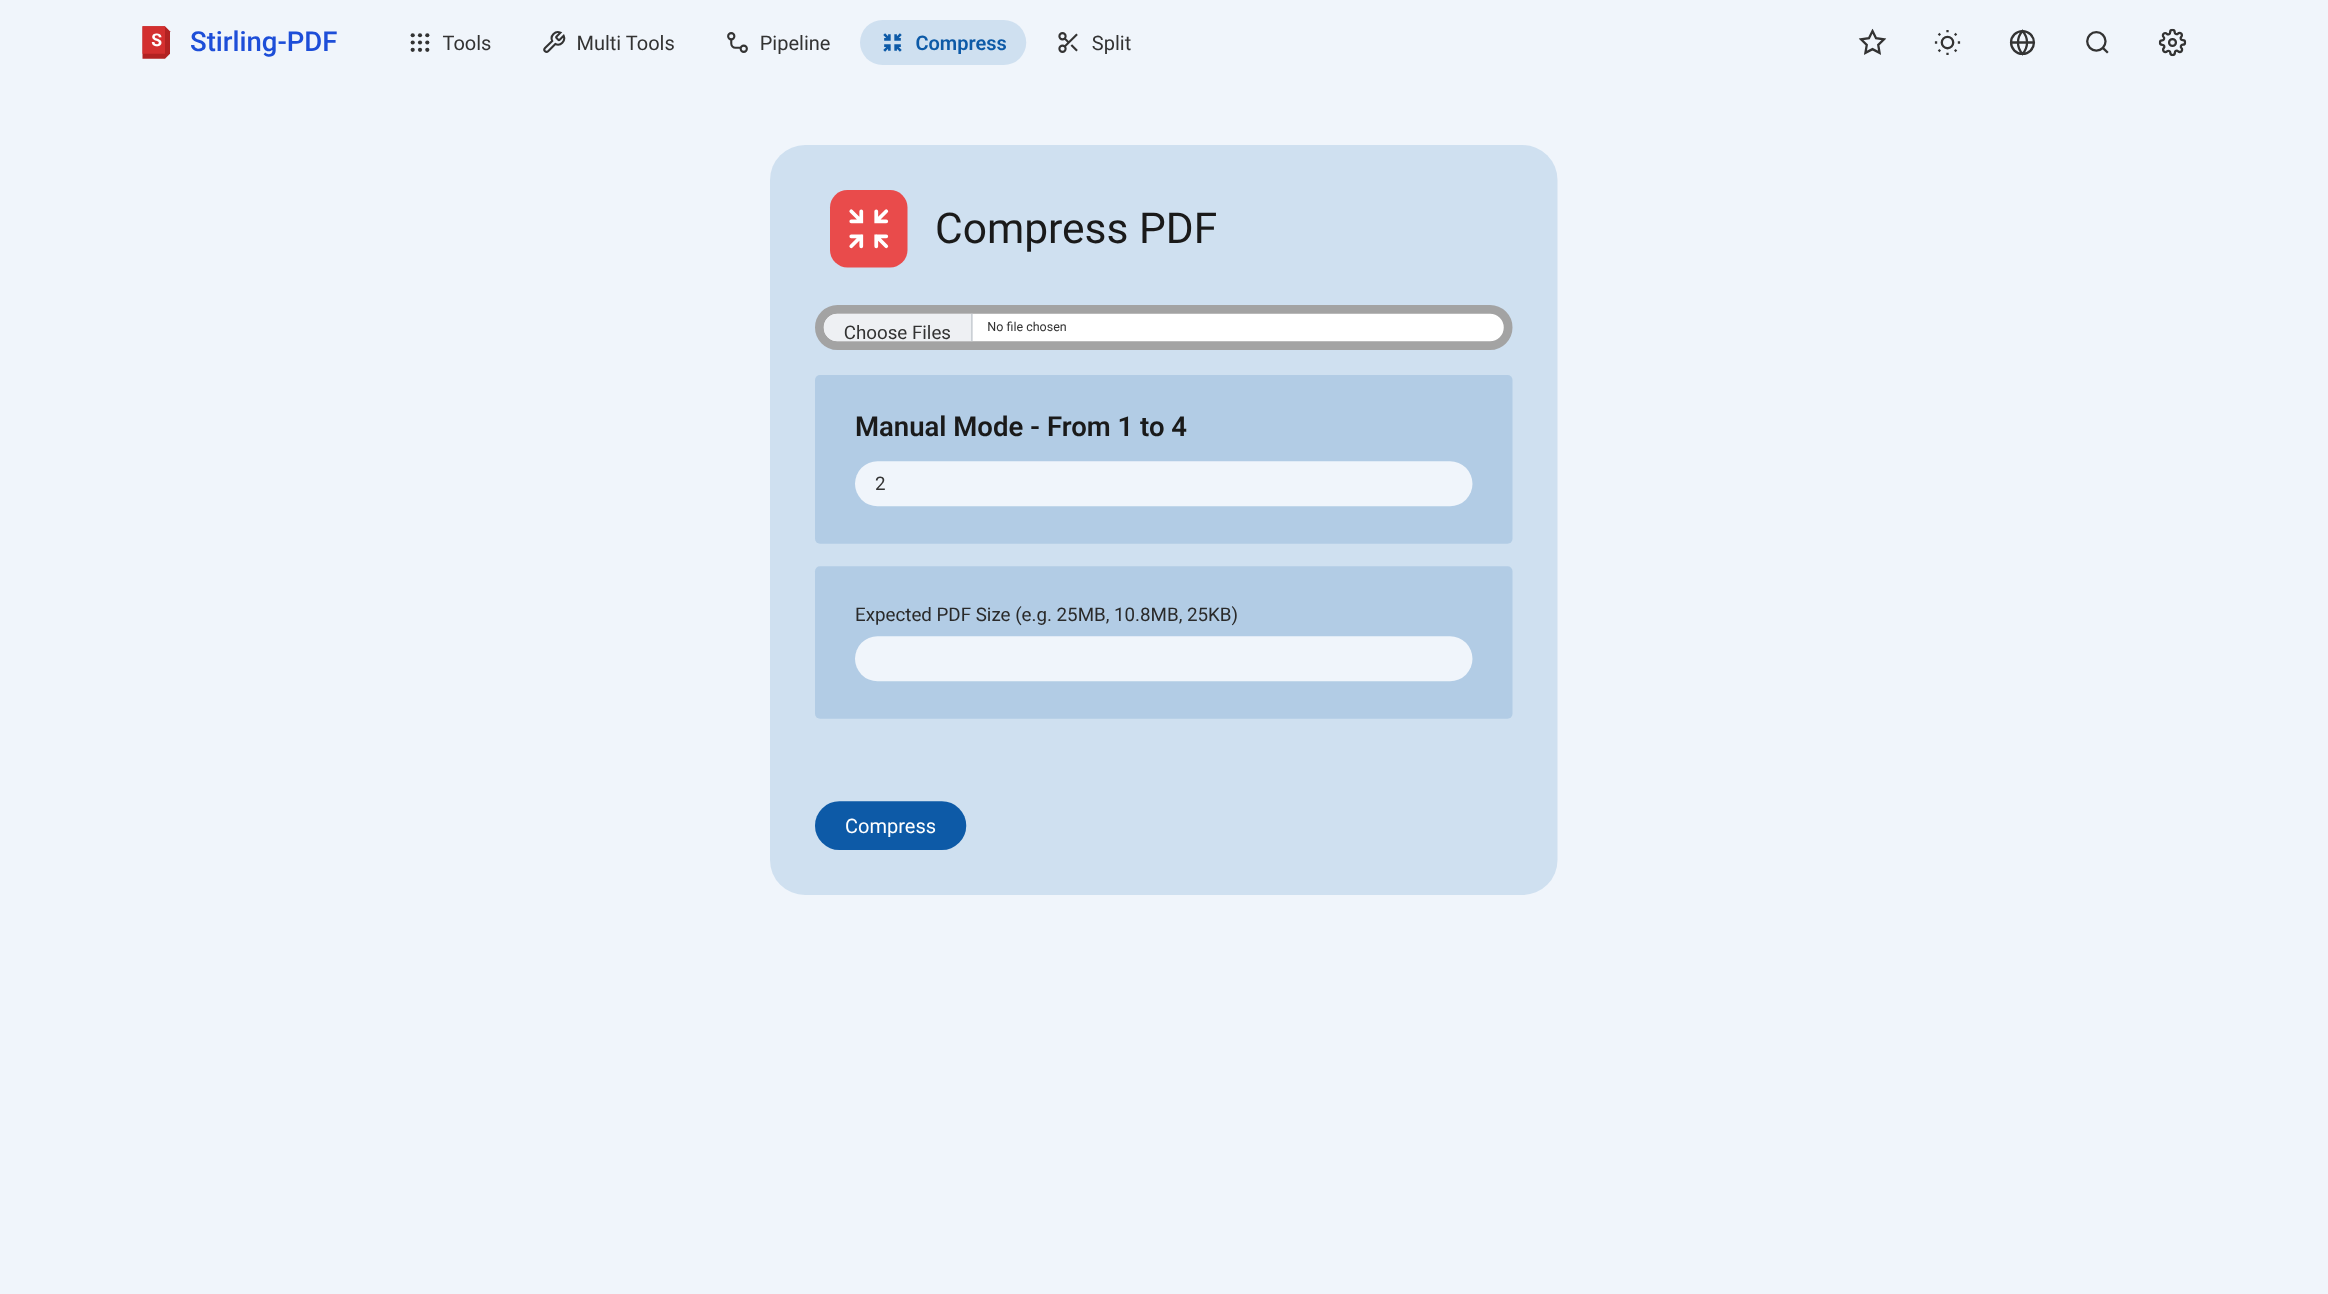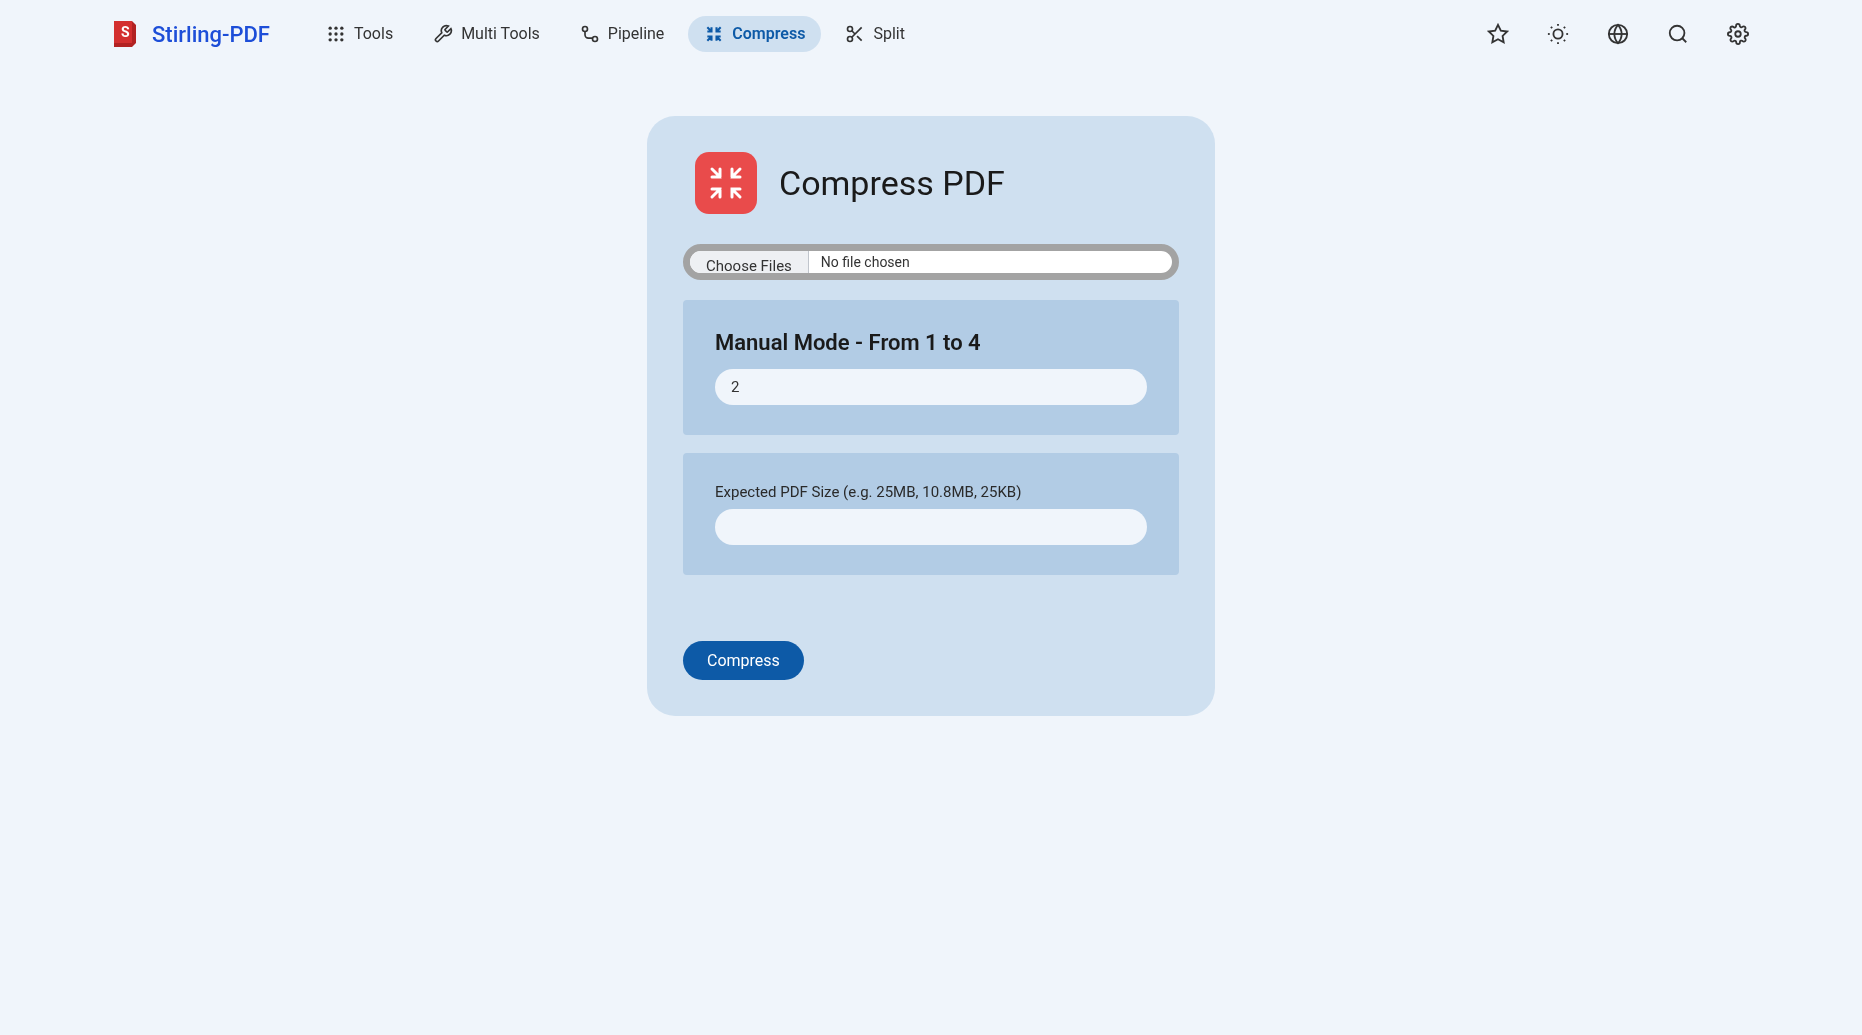--- a/index.html
+++ b/index.html
@@ -32,21 +32,21 @@
       align-items: center;
       justify-content: center;
     }
     .brand-name {
       font-size: 22px;
       font-weight: 500;
       color: #1d4ed8;
     }
     .nav-item {
       display: flex;
-      align-items: flex-start;
+      align-items: center;
       gap: 8px;
       padding: 8px 16px;
       border-radius: 20px;
       color: #333;
       font-size: 16px;
       cursor: pointer;
     }
     .nav-item.active {
       background: #cfe0f0;
       color: #0d5aa7;
@@ -69,21 +69,21 @@
       justify-content: center;
       width: 28px;
       height: 28px;
     }
     .main-wrapper {
       display: flex;
       justify-content: center;
       padding-top: 48px;
     }
     .card {
-      width: 568px;
+      width: 630px;
       background: #cfe0f0;
       border-radius: 28px;
       padding: 36px;
     }
     .card-header {
       display: flex;
       align-items: center;
       gap: 22px;
       margin-bottom: 30px;
       padding-left: 12px;
@@ -116,21 +116,21 @@
       border: none;
       background: #eef0f3;
       border-right: 1px solid #c0c5cc;
       font-size: 15px;
       cursor: pointer;
       color: #333;
     }
     .file-status {
       flex: 1;
       padding: 6px 12px;
-      font-size: 14px;
+      font-size: 10px;
       color: #333;
       display: flex;
       align-items: center;
     }
     .section {
       background: #b2cce5;
       border-radius: 4px;
       padding: 30px 32px;
       margin-bottom: 18px;
     }

